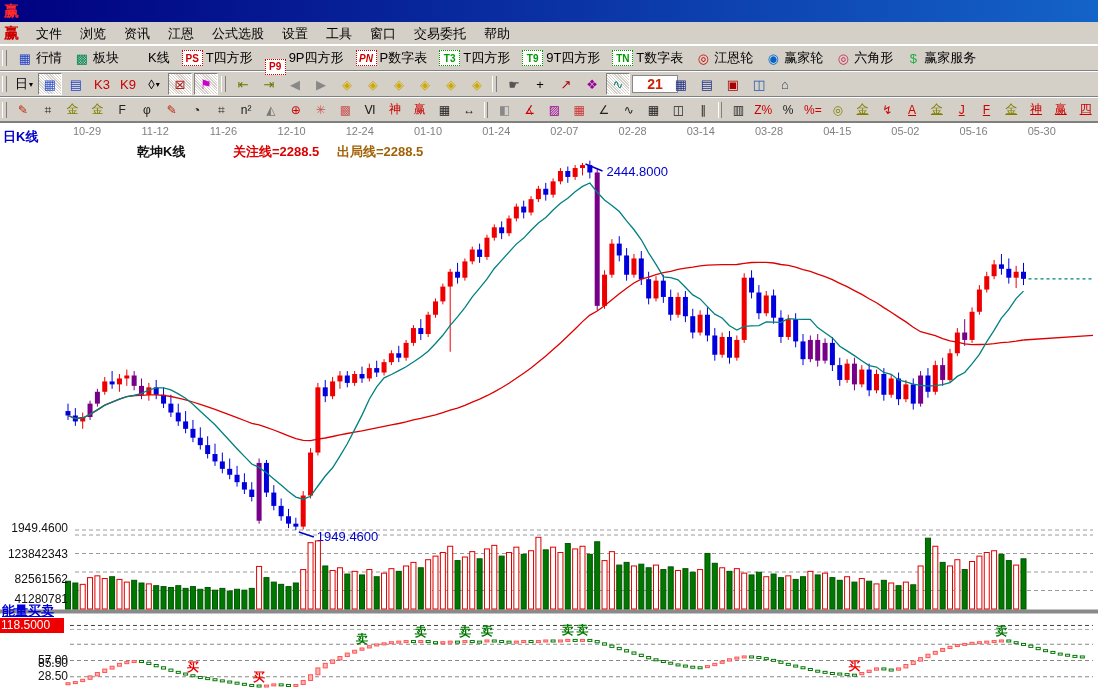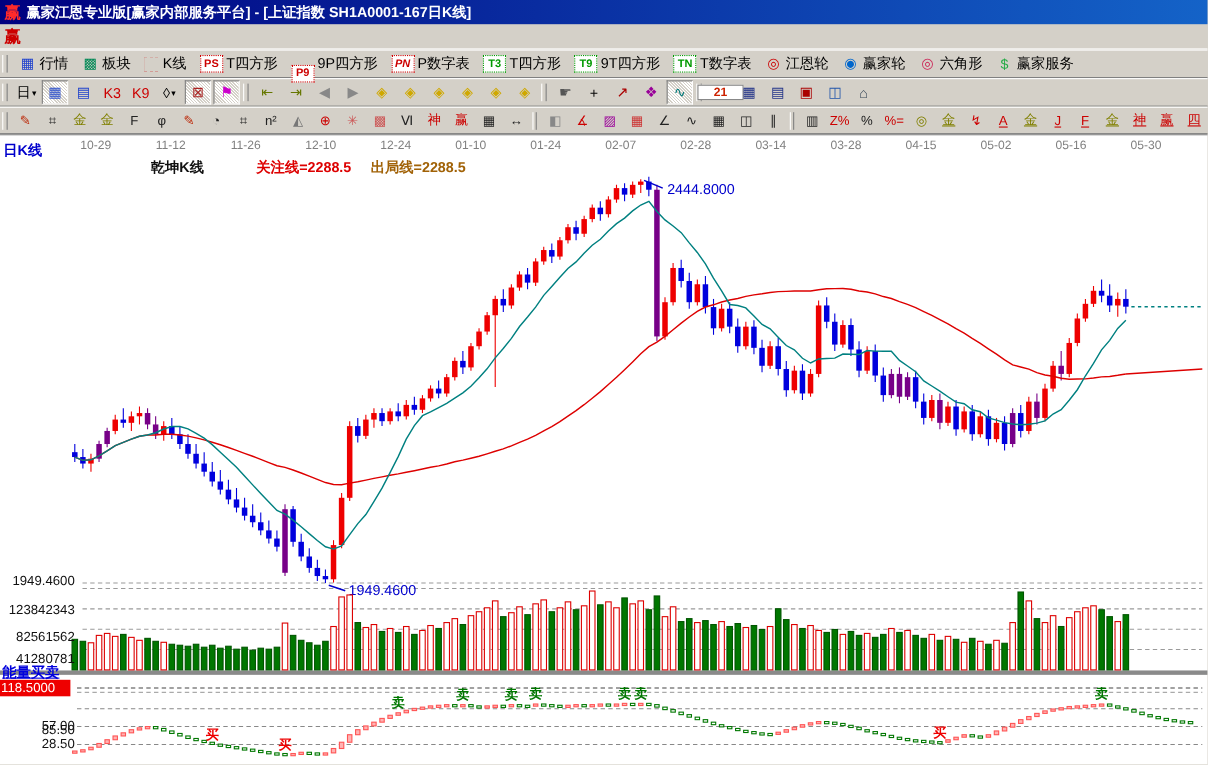--- a/index.html
+++ b/index.html
@@ -21,21 +21,21 @@
   .titem{display:flex;align-items:center;gap:3px;font-size:13px;color:#000;padding:1px 6px;cursor:default;white-space:nowrap;}
   .badge{display:inline-flex;align-items:center;justify-content:center;width:19px;height:14px;font-size:10px;font-weight:bold;border:1px dotted currentColor;background:#fff;}
   .gicon{display:inline-flex;align-items:center;justify-content:center;width:16px;height:16px;font-size:13px;}
   .candleicon{display:inline-block;width:14px;height:13px;background:
      linear-gradient(#d4d0c8,#d4d0c8) ,
      repeating-linear-gradient(90deg,#cc0000 0 3px,#d4d0c8 3px 5px);}
   .tbtn{display:inline-flex;align-items:center;justify-content:center;width:22px;height:20px;margin:0 1px;font-size:13px;border:1px solid transparent;cursor:default;}
   .tbtn3{width:24px;height:18px;font-size:12px;}
   .pressed{border-top:1px solid #808080;border-left:1px solid #808080;border-bottom:1px solid #fff;border-right:1px solid #fff;background-image:repeating-linear-gradient(45deg,#fff 0 1px,#d4d0c8 1px 2px);}
   .drop{font-size:8px;color:#000;margin-left:1px;}
-  .boxg{border:1px solid #888;background:#fff;padding:0 14px;font-size:11px;font-weight:bold;}
+  .boxg{border:1px solid #888;background:#fff;padding:0 14px;font-size:14px;font-weight:bold;}
   .slash{text-decoration:underline;}
   
   .chartwrap{position:relative;width:1098px;height:580px;background:#fff;border-top:1px solid #808080;}
   .ov{position:absolute;font-size:13px;white-space:nowrap;line-height:13px;}
   .period{left:3px;top:7px;color:#0000cc;font-weight:bold;}
   .model{left:137px;top:22px;color:#111;font-weight:bold;}
   .watch{left:233px;top:22px;color:#dd0000;font-weight:bold;}
   .exitl{left:337px;top:22px;color:#a16207;font-weight:bold;}
   .axlabel{width:66px;text-align:right;font-size:12px;color:#111;}
   .pricelow{left:2px;top:399px;}
@@ -47,24 +47,24 @@
   .it1{left:2px;top:534px;}
   .it2{left:2px;top:531px;}
   .it3{left:2px;top:547px;}
 </style>
 </head>
 <body>
 
 <div class="app">
   <div class="titlebar">
     <span class="tlogo">赢</span>
-    <span class="ttext">赢家江恩专业版[赢家内部服务平台] - [上证指数  SH1A0001-167日K线]</span>
   </div>
   <div class="menubar">
     <span class="mlogo">赢</span>
+    <span id="menu-items"><span class="mitem">文件</span><span class="mitem">浏览</span><span class="mitem">资讯</span><span class="mitem">江恩</span><span class="mitem">公式选股</span><span class="mitem">设置</span><span class="mitem">工具</span><span class="mitem">窗口</span><span class="mitem">交易委托</span><span class="mitem">帮助</span></span>
   </div>
   <div class="tb tb1" id="toolbar-main">
       <span class="grip"></span>
       <span class="titem">
         <span class="gicon" style="color: rgb(34, 68, 204);">▦</span>
         <span>行情</span>
       </span>
       <span class="titem">
         <span class="gicon" style="color: rgb(0, 136, 85);">▩</span>
         <span>板块</span>

